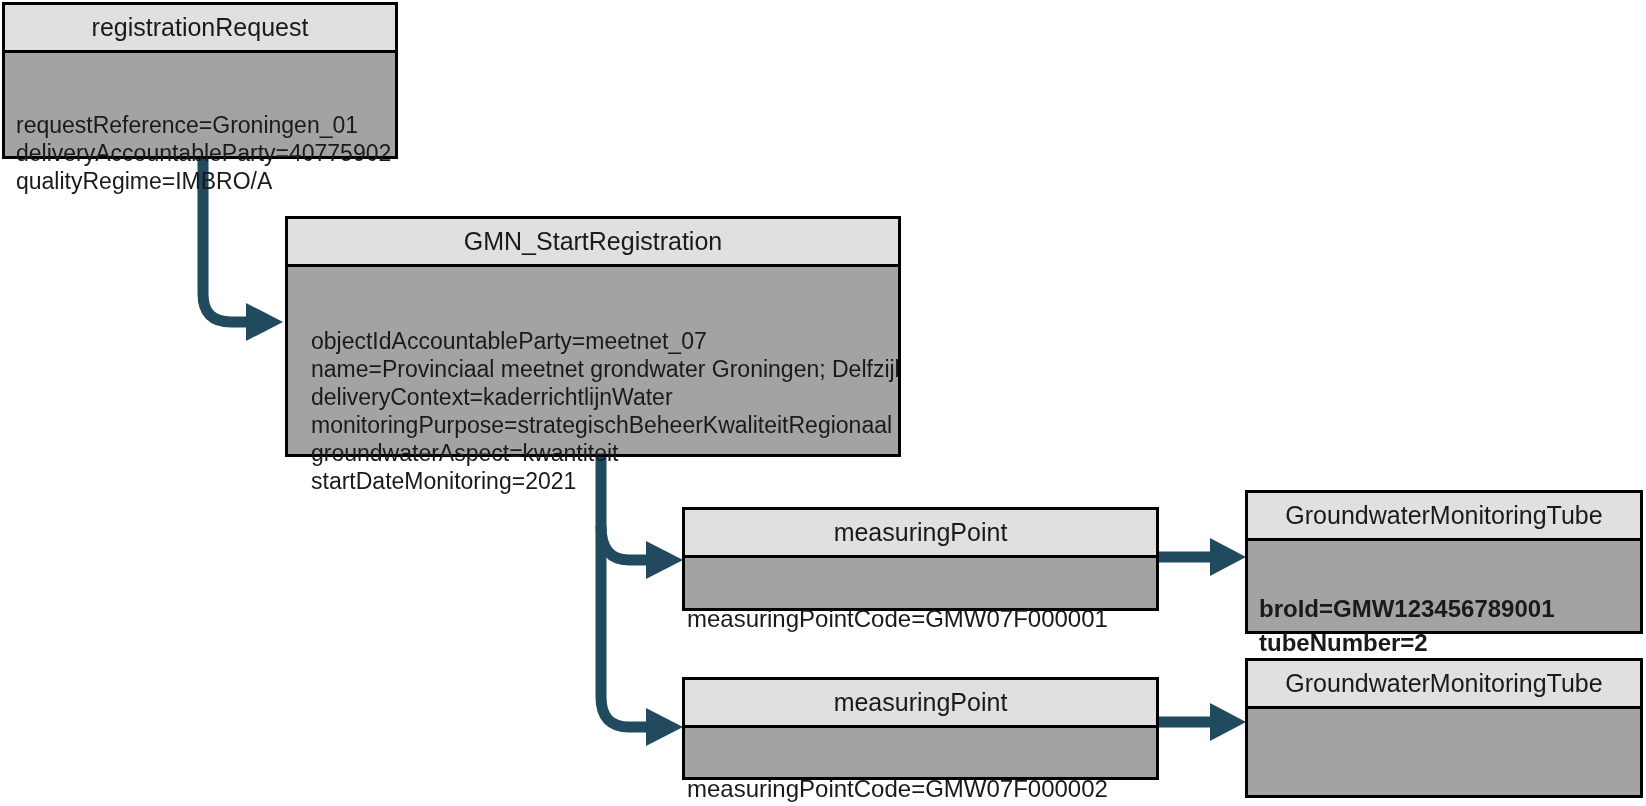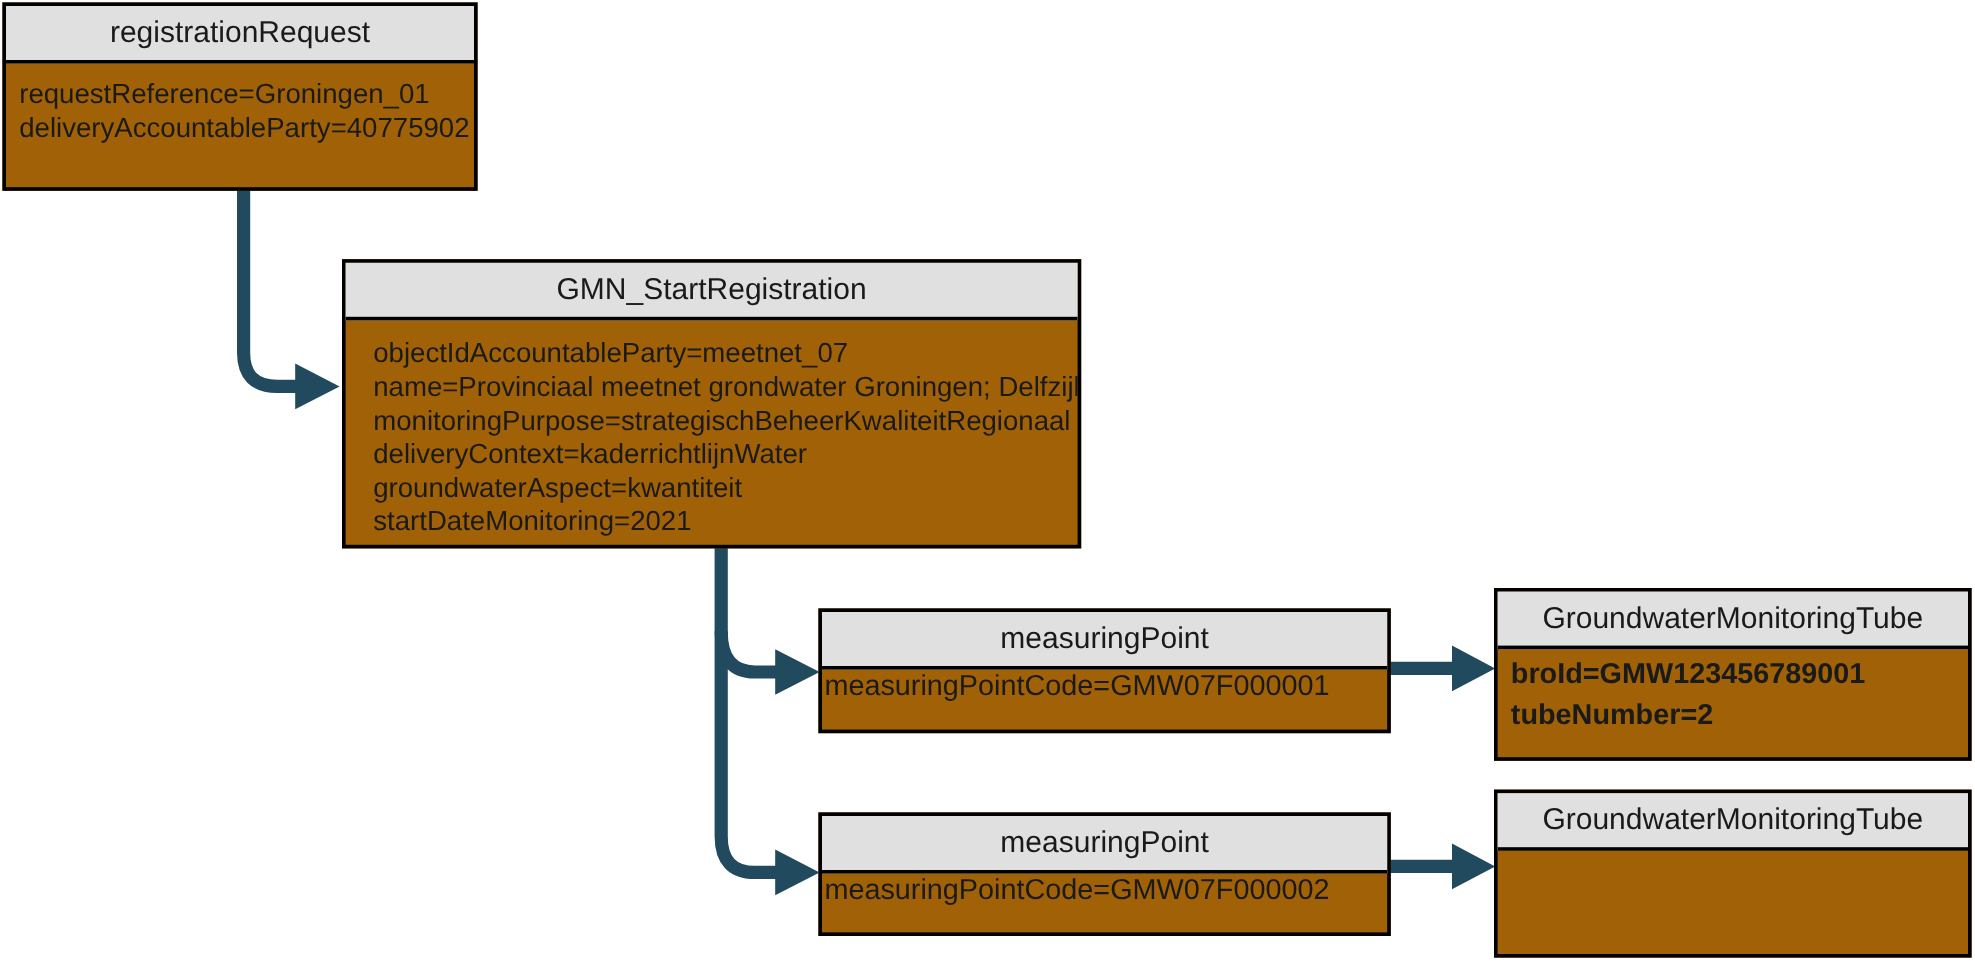--- a/index.html
+++ b/index.html
@@ -21,39 +21,40 @@
   #connector-layer{
     position:absolute;
     left:0;top:0;
     pointer-events:none;
   }
   .shaft{fill:none;stroke:var(--arrow);stroke-width:11;}
   .head{fill:var(--arrow);stroke:none;}
   .node{
     position:absolute;
     box-sizing:border-box;
-    background:#a16207;
+    background:#a3a3a3;
     border:3px solid var(--border);
   }
   .node-header{
     box-sizing:border-box;
     height:48px;
     background:var(--header-fill);
     border-bottom:3px solid var(--border);
     display:flex;
     align-items:center;
     justify-content:center;
     font-size:25px;
     white-space:nowrap;
     overflow:hidden;
   }
   .node-body{
     box-sizing:border-box;
     white-space:nowrap;
     overflow:hidden;
+    margin-top:47px;
   }
   .field{display:block;}
 
   
   #node-registration{left:2px;top:2px;width:396px;height:157px;}
   #node-registration .node-body{padding:11px 0 0 11px;font-size:23px;line-height:28px;}
 
   
   #node-gmn{left:285px;top:216px;width:616px;height:241px;}
   #node-gmn .node-body{padding:13px 0 0 23px;font-size:23px;line-height:28px;}
@@ -104,30 +105,31 @@
       <path class="shaft" d="M1158 722 L1211 722"></path>
       <polygon class="head" points="1210,703 1210,741 1246,722"></polygon>
     </g>
   </svg>
 
   <div class="node" id="node-registration">
     <div class="node-header">registrationRequest</div>
     <div class="node-body">
       <span class="field">requestReference=Groningen_01</span>
       <span class="field">deliveryAccountableParty=40775902</span>
+      <span class="field">qualityRegime=IMBRO/A</span>
     </div>
   </div>
 
   <div class="node" id="node-gmn">
     <div class="node-header">GMN_StartRegistration</div>
     <div class="node-body">
       <span class="field">objectIdAccountableParty=meetnet_07</span>
       <span class="field">name=Provinciaal meetnet grondwater Groningen; Delfzijl</span>
+      <span class="field">deliveryContext=kaderrichtlijnWater</span>
       <span class="field">monitoringPurpose=strategischBeheerKwaliteitRegionaal</span>
-      <span class="field">deliveryContext=kaderrichtlijnWater</span>
       <span class="field">groundwaterAspect=kwantiteit</span>
       <span class="field">startDateMonitoring=2021</span>
     </div>
   </div>
 
   <div class="node" id="node-mp1">
     <div class="node-header">measuringPoint</div>
     <div class="node-body">
       <span class="field">measuringPointCode=GMW07F000001</span>
     </div>

